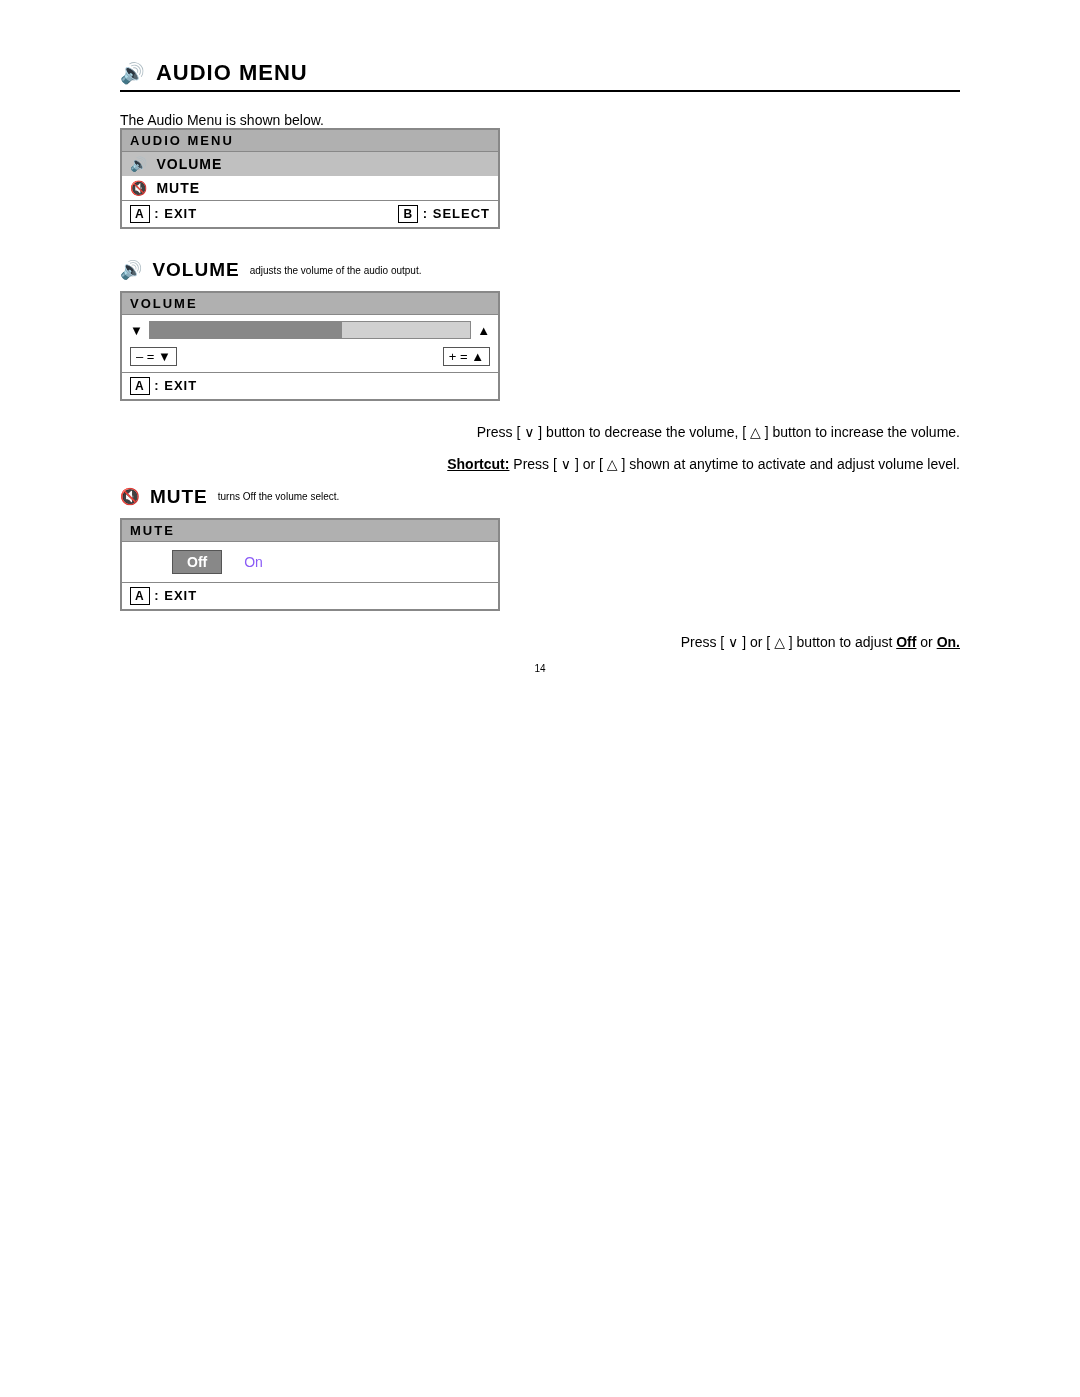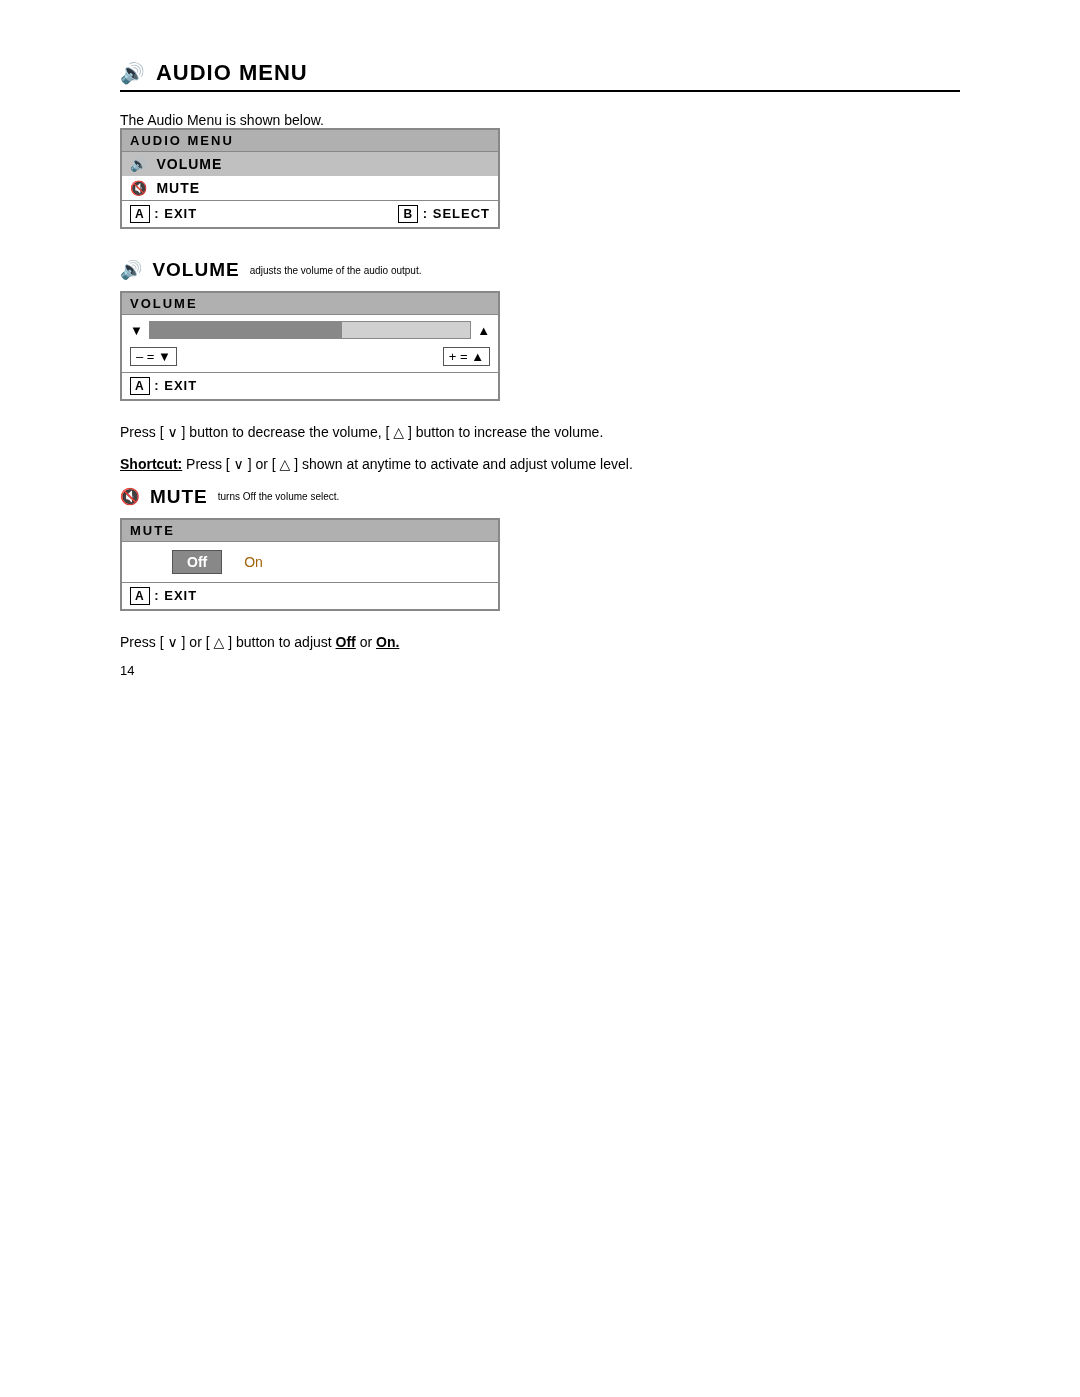--- a/index.html
+++ b/index.html
@@ -191,48 +191,50 @@
     .mute-option-btn {
       background: #888;
       color: #fff;
       border: 1px solid #555;
       padding: 3px 14px;
       font-size: 14px;
       font-weight: bold;
     }
     .mute-option-on {
       background: #fff;
-      color: #a16207;
+      color: #8b5cf6;
       font-size: 14px;
       font-weight: normal;
       padding: 3px 6px;
     }
     .mute-box .mute-footer {
       border-top: 1px solid #888;
       padding: 4px 8px;
       font-size: 13px;
       font-weight: bold;
       letter-spacing: 1px;
       text-transform: uppercase;
     }
 
     
     .info-para {
       font-size: 14px;
       margin-bottom: 10px;
       line-height: 1.6;
+      text-align: right;
     }
     .info-para .bold-word {
       font-weight: bold;
       text-decoration: underline;
     }
 
     
     .page-number {
-      font-size: 13px;
+      text-align: center;
+      font-size: 10px;
     }
 
     
     .speaker-icon {
       display: inline-block;
       font-size: 20px;
     }
     .mute-icon {
       display: inline-block;
       font-size: 16px;

